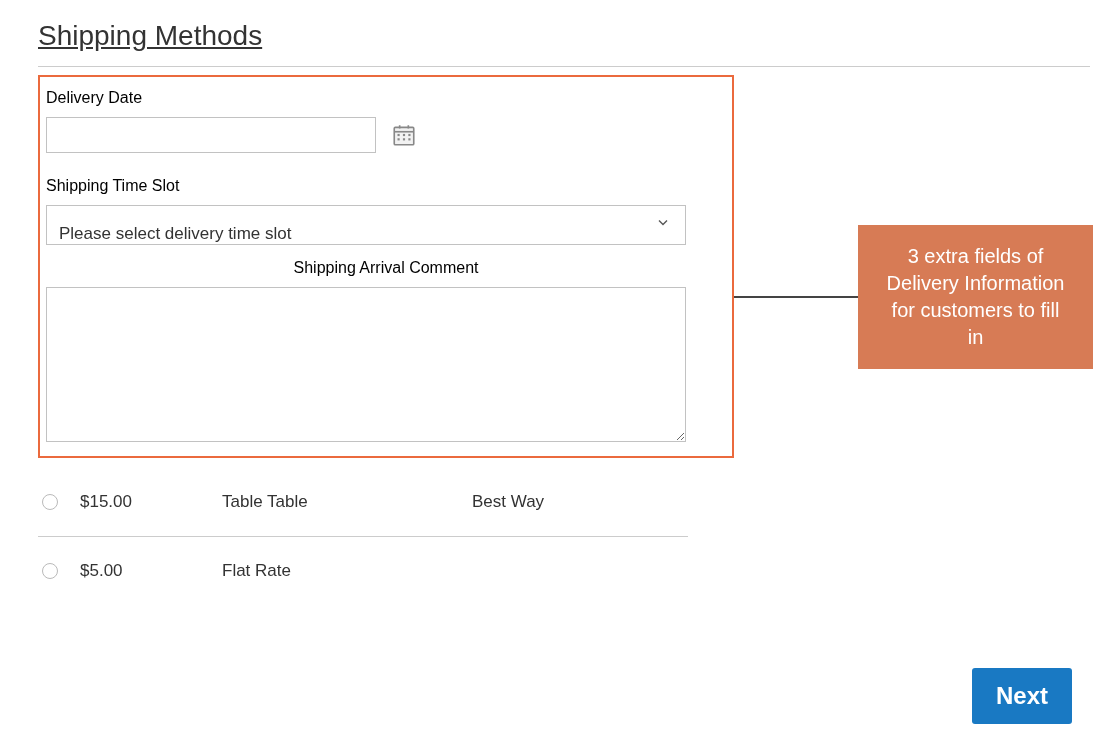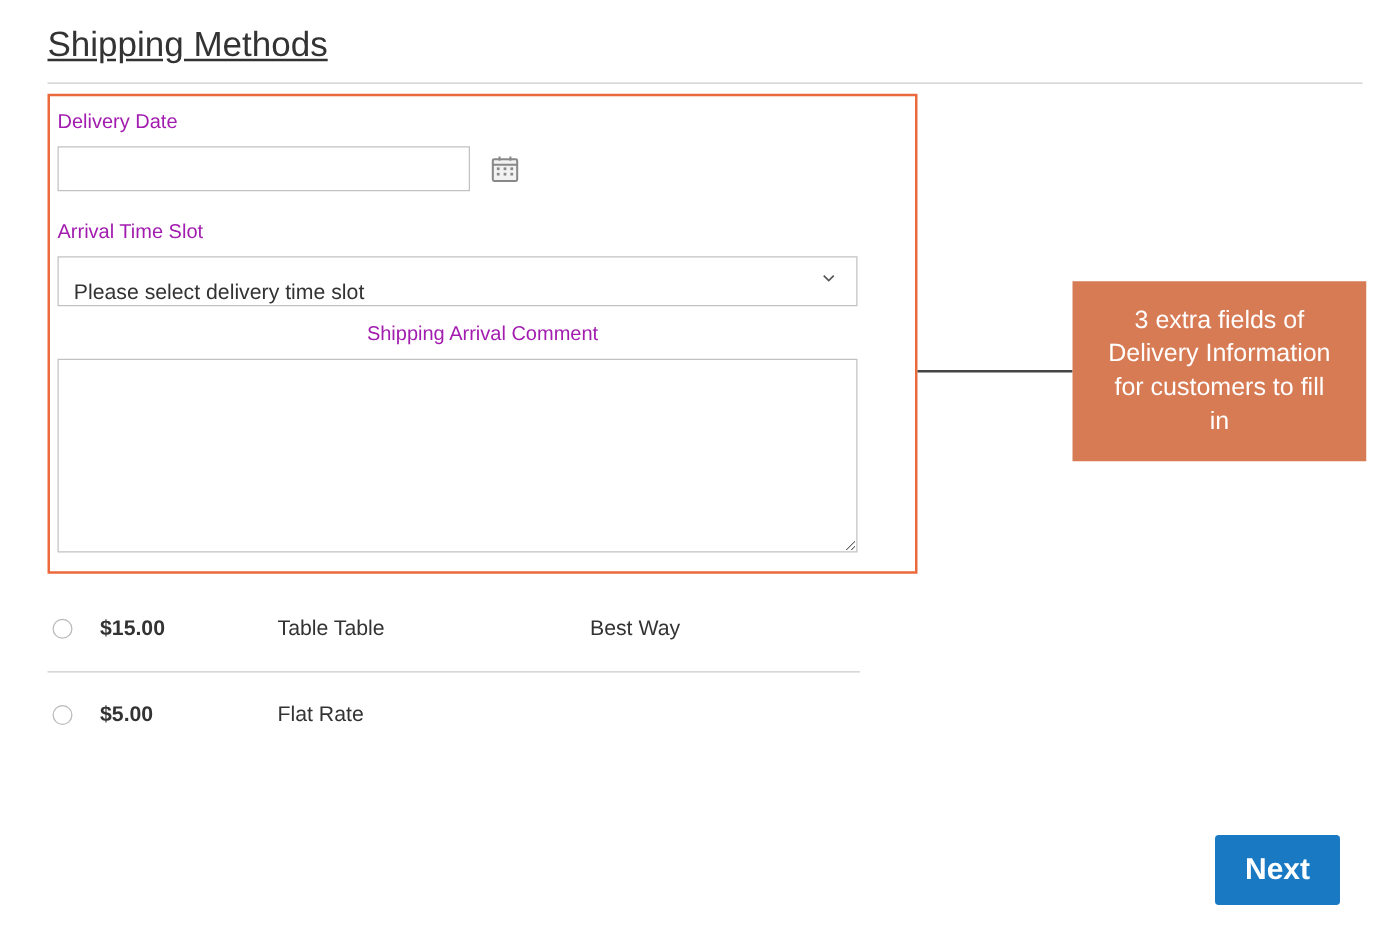--- a/index.html
+++ b/index.html
@@ -31,21 +31,21 @@
     .left-col {
       width: 696px;
     }
     .extra-box {
       border: 2px solid #eb6a3d;
       padding: 8px 6px 10px 6px;
       position: relative;
     }
     .field-label {
       font-size: 16px;
-      color: #a21caf;
+      color: #000000;
       margin: 4px 0 10px 0;
     }
     .date-row {
       display: flex;
       align-items: center;
       gap: 14px;
       margin-bottom: 24px;
     }
     .date-input {
       width: 330px;
@@ -118,21 +118,21 @@
       width: 16px;
       height: 16px;
       border: 1px solid #bababa;
       border-radius: 50%;
       margin: 0 22px 0 4px;
       background: #fff;
       cursor: pointer;
       flex: 0 0 16px;
     }
     .price {
-      font-weight: 700;
+      font-weight: 400;
       font-size: 17px;
       width: 142px;
     }
     .rate-name {
       font-size: 17px;
       width: 250px;
     }
     .carrier {
       font-size: 17px;
     }
@@ -193,21 +193,21 @@
             <rect x="6" y="11" width="2" height="2" fill="#888" stroke="none"></rect>
             <rect x="11" y="11" width="2" height="2" fill="#888" stroke="none"></rect>
             <rect x="16" y="11" width="2" height="2" fill="#888" stroke="none"></rect>
             <rect x="6" y="15" width="2" height="2" fill="#888" stroke="none"></rect>
             <rect x="11" y="15" width="2" height="2" fill="#888" stroke="none"></rect>
             <rect x="16" y="15" width="2" height="2" fill="#888" stroke="none"></rect>
           </svg>
         </button>
       </div>
 
-      <div class="field-label">Arrival Time Slot</div>
+      <div class="field-label">Shipping Time Slot</div>
       <div class="select-wrap">
         <div class="time-select">
           <span>Please select delivery time slot</span>
           <span class="chevron">
             <svg width="16" height="16" viewBox="0 0 24 24" fill="none" stroke="#555" stroke-width="2">
               <polyline points="6 9 12 15 18 9"></polyline>
             </svg>
           </span>
         </div>
       </div>

